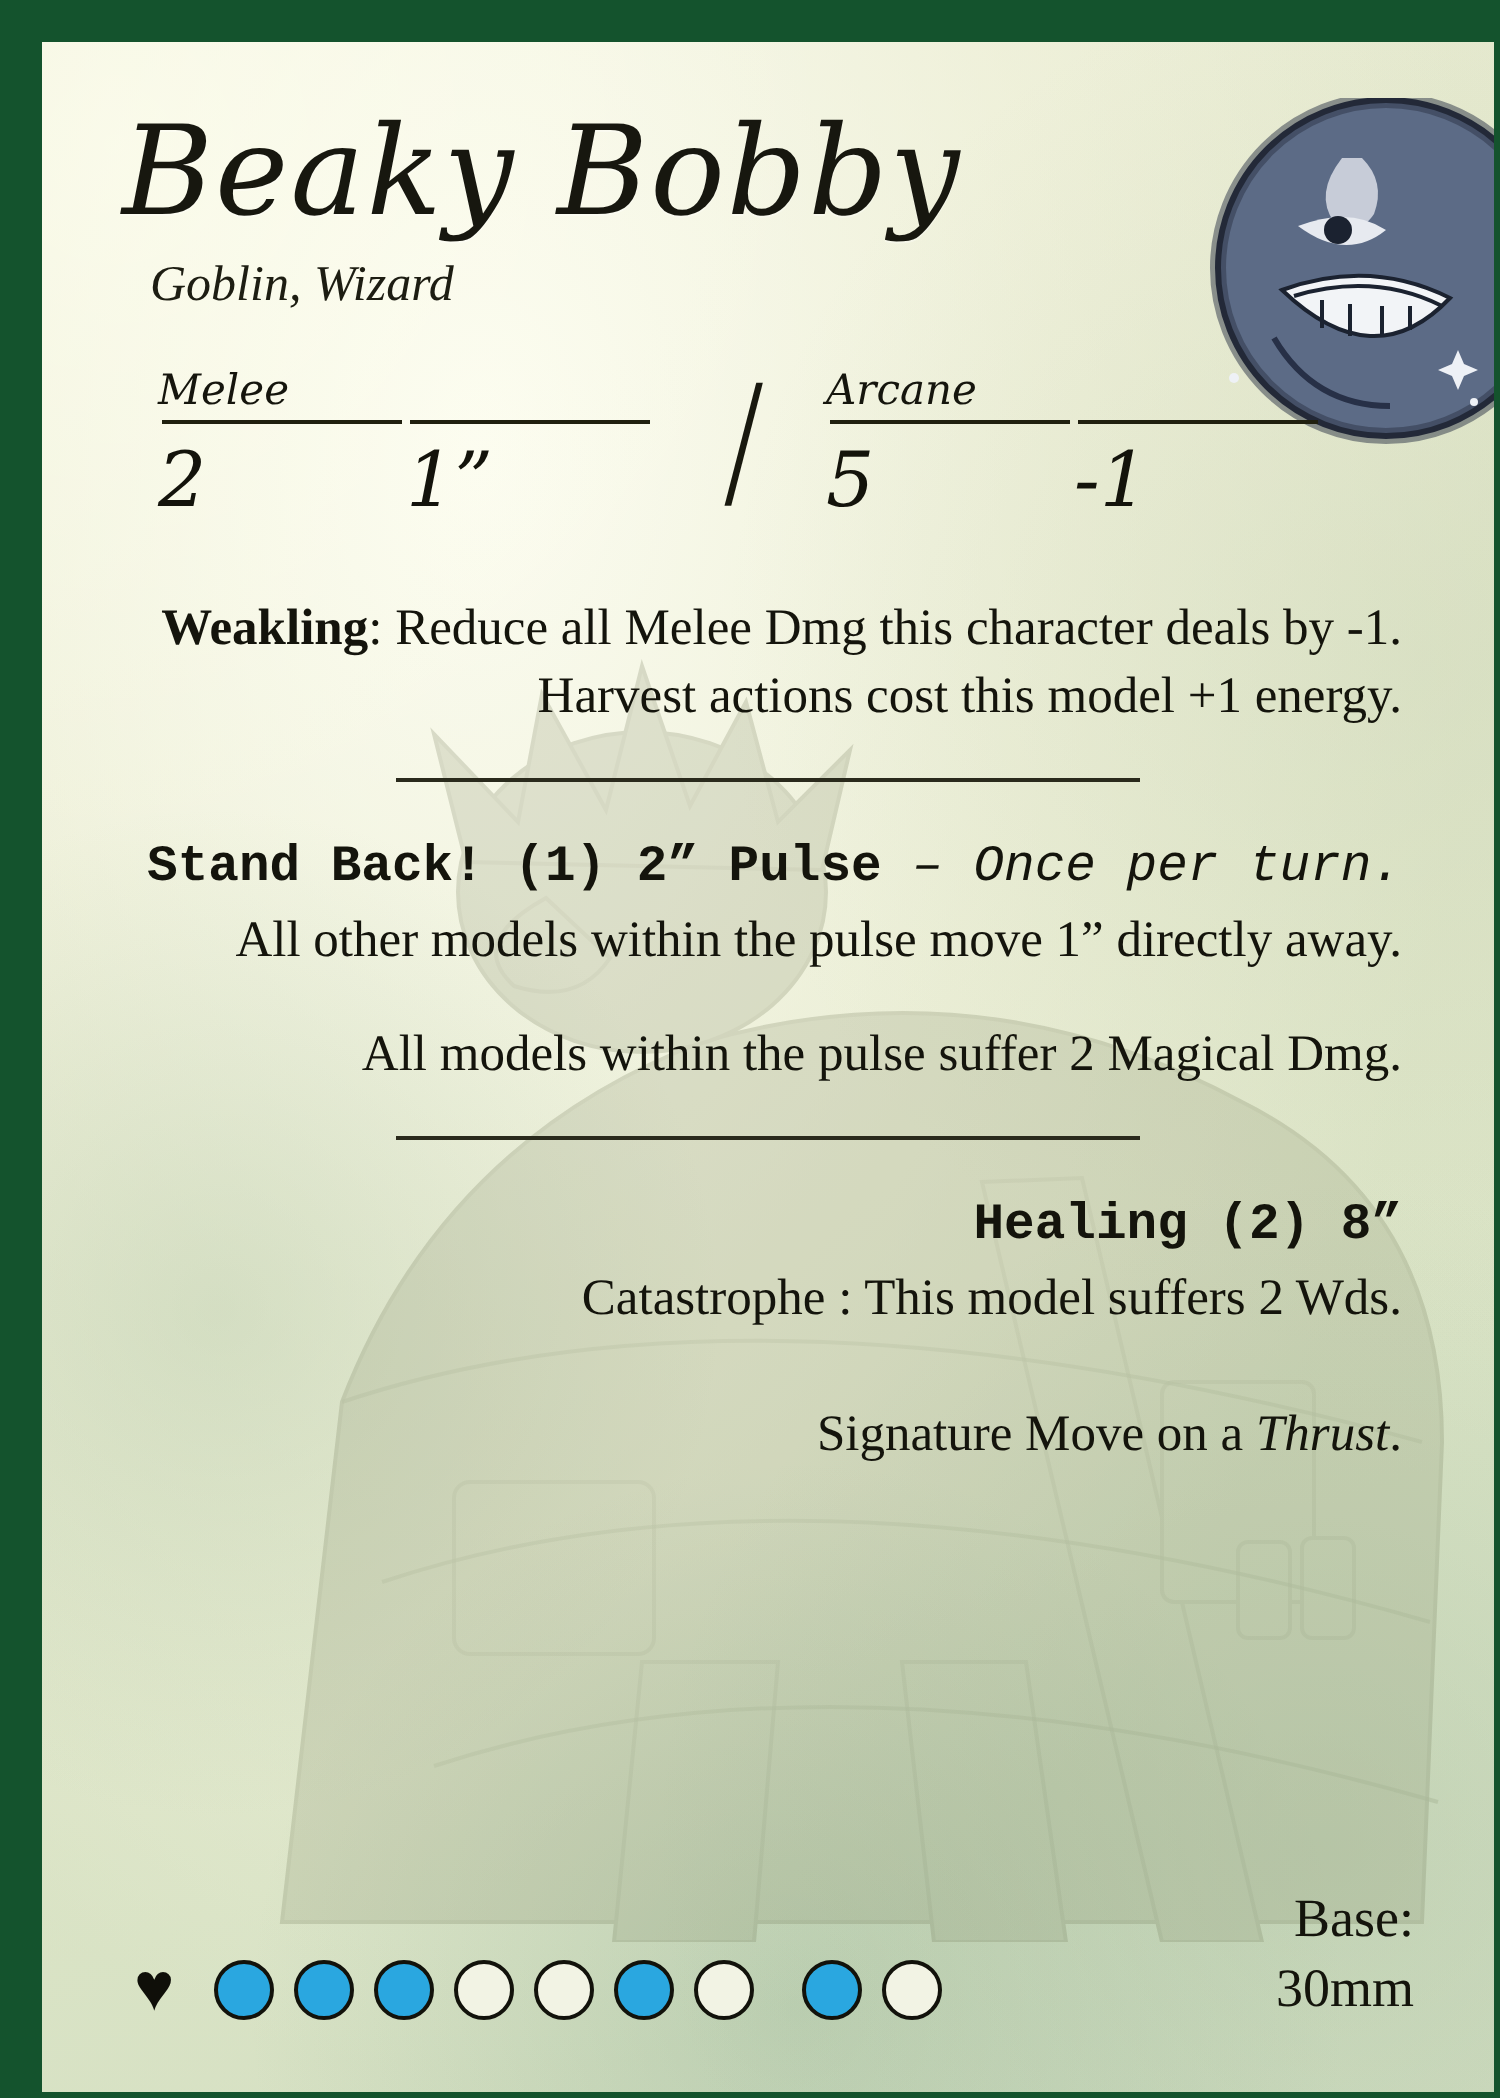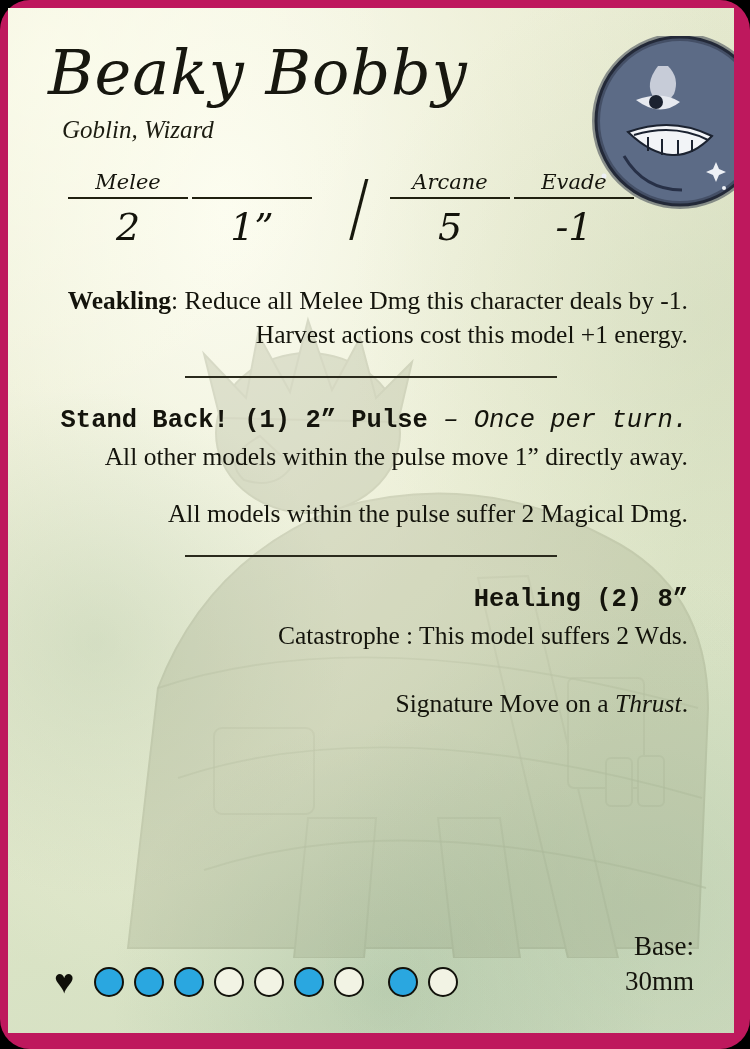--- a/index.html
+++ b/index.html
@@ -11,24 +11,23 @@
     width: 750px;
     height: 1049px;
     overflow: hidden;
     font-family: "Liberation Serif", serif;
   }
 
   .card {
     position: relative;
     width: 750px;
     height: 1049px;
-    background: #be185d;
+    background: #14532d;
     box-sizing: border-box;
-    padding: 8px;
-    border-radius: 30px;
+    padding: 21px;
   }
 
   .card-inner {
     position: relative;
     width: 726px;
     height: 1025px;
     background:
       radial-gradient(ellipse at 30% 20%, rgba(255,255,245,0.85) 0%, rgba(245,245,225,0.55) 40%, rgba(225,230,200,0.2) 70%),
       linear-gradient(160deg, #e9ecd4 0%, #e6ead0 25%, #dfe6c9 50%, #d7e2c4 75%, #cfdcc0 100%);
     overflow: hidden;
@@ -100,24 +99,24 @@
     position: relative;
     margin-top: 26px;
     height: 100px;
   }
   .stat-group {
     position: absolute;
     display: flex;
     align-items: flex-end;
   }
   .stat-group.left  { left: 18px;  }
-  .stat-group.right { left: 340px; }
+  .stat-group.right { left: 352px; }
 
   .stat {
-    text-align: center;
+    text-align: left;
     width: 124px;
   }
   .stat .label {
     font-family: "DejaVu Serif", serif;
     font-style: italic;
     font-size: 21px;
     color: #15150d;
     padding-bottom: 3px;
   }
   .stat .rule {
@@ -323,21 +322,20 @@
 
         <div class="slash">/</div>
 
         <div class="stat-group right">
           <div class="stat">
             <div class="label">Arcane</div>
             <div class="rule"></div>
             <div class="value">5</div>
           </div>
           <div class="stat">
-            <div class="label">Evade</div>
             <div class="rule"></div>
             <div class="value">-1</div>
           </div>
         </div>
       </div>
 
       <div class="rules">
 
         <p><b><span>Weakling</span></b><span>:</span><span> Reduce all Melee Dmg this character deals by -1. Harvest actions cost this model +1 energy.</span></p>
 

